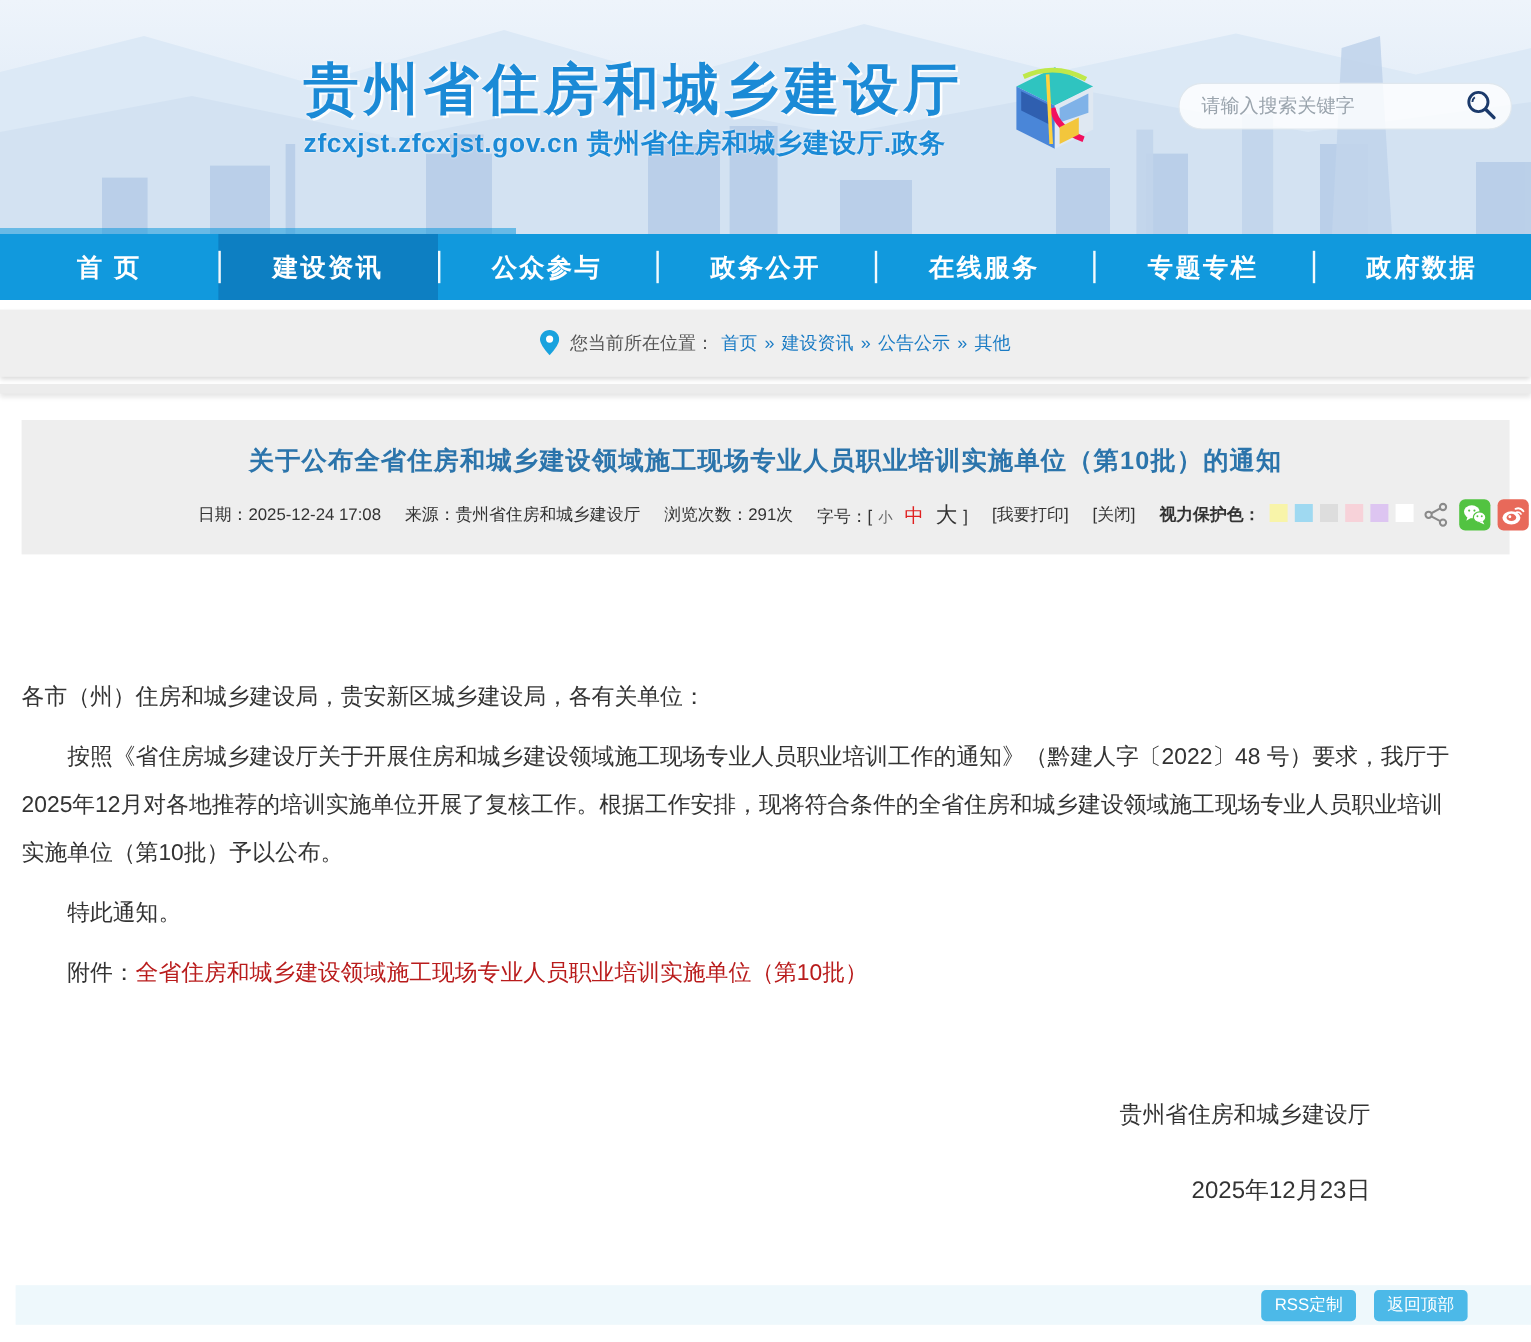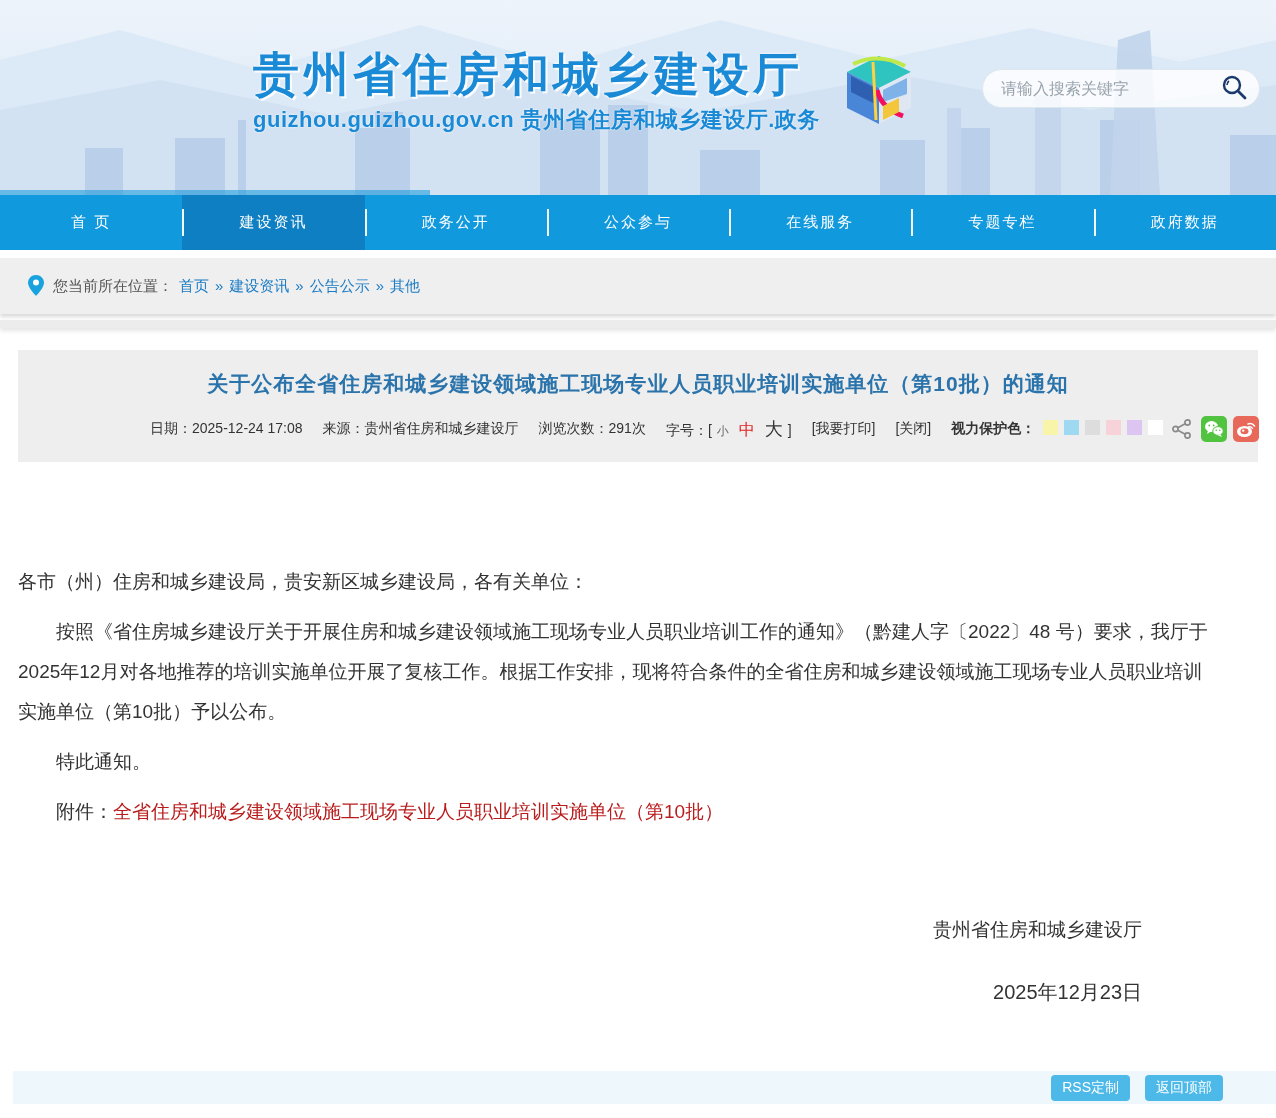--- a/index.html
+++ b/index.html
@@ -21,39 +21,39 @@
     background:rgba(255,255,255,.82); border:1px solid #dfe7ee; border-radius:20px;
     display:flex; align-items:center; padding:0 10px 0 18px; }
   .search-box input { flex:1; border:none; outline:none; background:transparent;
     font-size:16px; color:#333; font-family:Liberation Sans, sans-serif; }
   .search-box input::placeholder { color:#9aa4ad; }
   .search-btn { width:30px; height:30px; border:none; background:transparent; cursor:pointer; padding:0; }
 
   
   .main-nav { display:flex; height:55px; background:#1199dd; }
   .nav-item { position:relative; flex:1; display:flex; align-items:center; justify-content:center;
-    color:#fff; font-size:15px; letter-spacing:2px; cursor:pointer; }
+    color:#fff; font-size:21px; letter-spacing:2px; cursor:pointer;font-weight:bold; }
   .nav-item:not(:first-child)::before { content:""; position:absolute; left:0; top:14px;
     width:2px; height:27px; background:rgba(255,255,255,.95); }
   .nav-item.active { background:#0d7fc2; }
 
   
   .crumb-bar { margin-top:8px; height:56px; background:#efefef;
-    box-shadow:0 3px 4px rgba(0,0,0,.15); display:flex; align-items:center; padding:0 0 0 28px; position:relative; z-index:2; }
+    box-shadow:0 3px 4px rgba(0,0,0,.15); display:flex; align-items:center; padding:0 0 0 16px; position:relative; z-index:2;justify-content:center; }
   .crumb-label { color:#555; font-size:15px; margin-left:9px; }
   .crumb-links { font-size:15px; color:#1a7bc4; margin-left:6px; }
   .crumb-links a { color:#1a7bc4; text-decoration:none; cursor:pointer; }
   .crumb-sep { color:#1a7bc4; margin:0 6px; }
   .sub-strip { margin-top:6px; height:8px; background:#ececec; box-shadow:0 3px 4px rgba(0,0,0,.10); }
 
   
   .title-card { margin:22px 18px 0; height:112px; background:#eeeeee; padding-top:20px; }
   .article-title { text-align:center; font-size:21px; font-weight:600; color:#2b74ab; letter-spacing:1px; }
   .meta-row { display:flex; align-items:center; margin-top:18px; padding:0 46px 0 132px;
-    font-size:14px; color:#333; white-space:nowrap; }
+    font-size:14px; color:#333; white-space:nowrap;margin-left:15px; }
   .meta-row .m { margin-right:20px; }
   .fs-group { display:flex; align-items:baseline; }
   .fs-small { font-size:12px; color:#666; margin:0 5px; cursor:pointer; }
   .fs-mid   { font-size:16px; color:#e02020; margin:0 5px; cursor:pointer; }
   .fs-big   { font-size:18px; color:#333; margin:0 5px; cursor:pointer; }
   .meta-link { cursor:pointer; color:#333; }
   .eye-group { display:flex; align-items:flex-start;font-weight:bold; }
   .eye-label { margin-right:8px; }
   .swatch { width:15px; height:15px; margin-right:6px; cursor:pointer; display:inline-block; }
   .share-group { margin-left:auto; display:flex; align-items:center; gap:6px; }
@@ -108,21 +108,21 @@
         <polygon points="1280,195 1288,55 1316,48 1326,195"></polygon>
         <rect x="1035" y="95" width="26" height="100"></rect>
         <polygon points="1415,195 1425,60 1445,38 1465,60 1475,195"></polygon>
         <rect x="947" y="108" width="14" height="87"></rect>
       </g>
       <rect x="0" y="190" width="430" height="5" fill="#1199dd" opacity="0.55"></rect>
     </svg>
 
     <div class="brand">
       <div class="brand-title">贵州省住房和城乡建设厅</div>
-      <div class="brand-sub">guizhou.guizhou.gov.cn 贵州省住房和城乡建设厅.政务</div>
+      <div class="brand-sub">zfcxjst.zfcxjst.gov.cn 贵州省住房和城乡建设厅.政务</div>
     </div>
 
     <svg class="logo-cube" width="72" height="78" viewBox="0 0 72 78">
       <polygon points="36,6 68,22 36,38 4,22" fill="#2fc4c0"></polygon>
       <polygon points="4,22 36,38 36,74 4,58" fill="#4a86d8"></polygon>
       <polygon points="68,22 36,38 36,74 68,58" fill="#dfe8f2"></polygon>
       <polygon points="40,40 64,28 64,44 40,52" fill="#7fb2e8"></polygon>
       <polygon points="8,26 32,38 32,54 8,42" fill="#2f5fb0"></polygon>
       <path d="M10,14 Q36,2 62,16" stroke="#bfe84a" stroke-width="4" fill="none"></path>
       <path d="M34,40 Q38,58 60,66" stroke="#f2105e" stroke-width="5" fill="none"></path>
@@ -138,22 +138,22 @@
           <line x1="18" y1="17" x2="25" y2="24" stroke="#1b3a6b" stroke-width="2.8" stroke-linecap="round"></line>
           <path d="M7,11 a5,5 0 0 1 2,-4" fill="none" stroke="#1b3a6b" stroke-width="1.6"></path>
         </svg>
       </button>
     </div>
   </header>
 
   <nav class="main-nav">
     <div class="nav-item">首 页</div>
     <div class="nav-item active">建设资讯</div>
+    <div class="nav-item">公众参与</div>
     <div class="nav-item">政务公开</div>
-    <div class="nav-item">公众参与</div>
     <div class="nav-item">在线服务</div>
     <div class="nav-item">专题专栏</div>
     <div class="nav-item">政府数据</div>
   </nav>
 
   <div class="crumb-bar">
     <svg width="16" height="22" viewBox="0 0 16 22">
       <path d="M8,0 C3.6,0 0,3.5 0,7.8 C0,13 8,21 8,21 C8,21 16,13 16,7.8 C16,3.5 12.4,0 8,0 Z" fill="#18a2de"></path>
       <circle cx="8" cy="7.6" r="3" fill="#ffffff"></circle>
     </svg>

